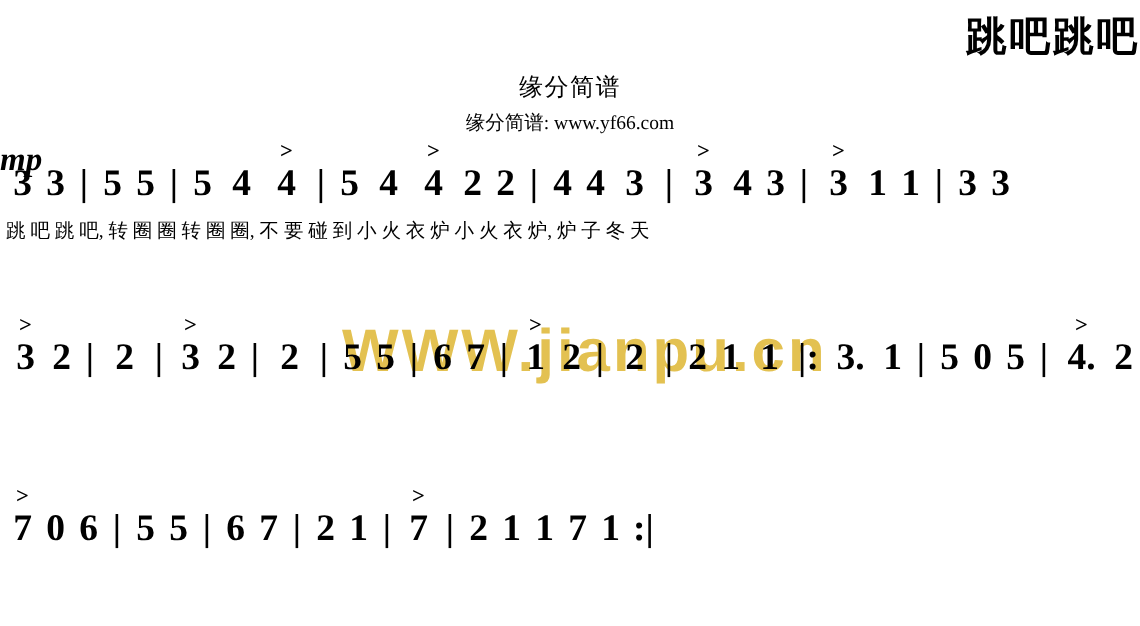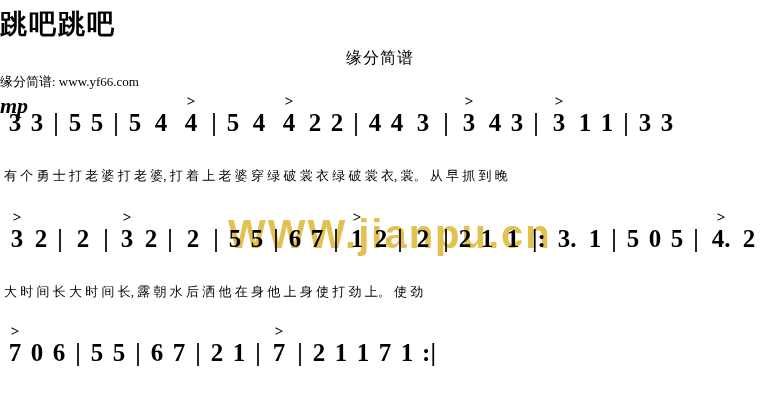--- a/index.html
+++ b/index.html
@@ -49,37 +49,38 @@
     opacity: 0.9;
     white-space: nowrap;
   }
 
   
   .sheet {
     position: relative;
     z-index: 2;
   }
   .title {
-    text-align: left;
+    text-align: right;
     font-family: "Liberation Serif", serif;
     font-weight: bold;
     font-size: 27px;
     color: #000;
     margin-top: 6px;
     letter-spacing: 2px;
   }
   .subtitle {
     text-align: center;
     font-family: "Liberation Serif", serif;
     font-size: 16px;
     color: #000;
     margin-top: 6px;
     letter-spacing: 1px;
   }
   .site {
+    text-align: center;
     font-family: "Liberation Serif", serif;
     font-size: 13px;
     color: #000;
     margin-top: 4px;
   }
 
   
   .system {
     position: relative;
     height: 112px;
@@ -154,25 +155,24 @@
 
 <div class="sheet">
 
   <div class="title">跳吧跳吧</div>
   <div class="subtitle">缘分简谱</div>
   <div class="site">缘分简谱: www.yf66.com</div>
 
   <div class="system sys1">
     <div class="dyn">mp</div>
     <div class="noterow" id="row0"><span class="n" style="width: 22px;"><span class="num">3</span></span><span class="n" style="width: 22px;"><span class="num">3</span></span><span class="bar" style="width: 16px;"><span class="num">|</span></span><span class="n" style="width: 22px;"><span class="num">5</span></span><span class="n" style="width: 22px;"><span class="num">5</span></span><span class="bar" style="width: 16px;"><span class="num">|</span></span><span class="n" style="width: 22px;"><span class="num">5</span></span><span class="n" style="width: 30px;"><span class="num">4</span></span><span class="n" style="width: 30px;"><span class="num">4</span><span class="accent">&gt;</span></span><span class="bar" style="width: 16px;"><span class="num">|</span></span><span class="n" style="width: 22px;"><span class="num">5</span></span><span class="n" style="width: 30px;"><span class="num">4</span></span><span class="n" style="width: 30px;"><span class="num">4</span><span class="accent">&gt;</span></span><span class="n" style="width: 22px;"><span class="num">2</span></span><span class="n" style="width: 22px;"><span class="num">2</span></span><span class="bar" style="width: 16px;"><span class="num">|</span></span><span class="n" style="width: 22px;"><span class="num">4</span></span><span class="n" style="width: 22px;"><span class="num">4</span></span><span class="n" style="width: 30px;"><span class="num">3</span></span><span class="bar" style="width: 16px;"><span class="num">|</span></span><span class="n" style="width: 30px;"><span class="num">3</span><span class="accent">&gt;</span></span><span class="n" style="width: 22px;"><span class="num">4</span></span><span class="n" style="width: 22px;"><span class="num">3</span></span><span class="bar" style="width: 16px;"><span class="num">|</span></span><span class="n" style="width: 30px;"><span class="num">3</span><span class="accent">&gt;</span></span><span class="n" style="width: 22px;"><span class="num">1</span></span><span class="n" style="width: 22px;"><span class="num">1</span></span><span class="bar" style="width: 16px;"><span class="num">|</span></span><span class="n" style="width: 22px;"><span class="num">3</span></span><span class="n" style="width: 22px;"><span class="num">3</span></span></div>
-    <div class="lyric lyric2">有 个    勇 士    打 老 婆   打 老   婆,  打 着 上   老 婆 穿   绿 破 裳 衣   绿 破 裳 衣, 裳。 从 早  抓 到 晚</div>
+    <div class="lyric lyric1">跳 吧    跳 吧,   转 圈   圈 转   圈   圈,  不 要  碰 到   小 火 衣 炉   小 火 衣 炉,  炉 子  冬 天</div>
   </div>
 
   <div class="system sys2">
     <div class="noterow" id="row1"><span class="n" style="width: 26px;"><span class="num">3</span><span class="accent">&gt;</span></span><span class="n" style="width: 22px;"><span class="num">2</span></span><span class="bar" style="width: 16px;"><span class="num">|</span></span><span class="n" style="width: 30px;"><span class="num">2</span></span><span class="bar" style="width: 16px;"><span class="num">|</span></span><span class="n" style="width: 26px;"><span class="num">3</span><span class="accent">&gt;</span></span><span class="n" style="width: 22px;"><span class="num">2</span></span><span class="bar" style="width: 16px;"><span class="num">|</span></span><span class="n" style="width: 30px;"><span class="num">2</span></span><span class="bar" style="width: 16px;"><span class="num">|</span></span><span class="n" style="width: 22px;"><span class="num">5</span></span><span class="n" style="width: 22px;"><span class="num">5</span></span><span class="bar" style="width: 16px;"><span class="num">|</span></span><span class="n" style="width: 22px;"><span class="num">6</span></span><span class="n" style="width: 22px;"><span class="num">7</span></span><span class="bar" style="width: 16px;"><span class="num">|</span></span><span class="n" style="width: 26px;"><span class="num">1</span><span class="accent">&gt;</span></span><span class="n" style="width: 22px;"><span class="num">2</span></span><span class="bar" style="width: 16px;"><span class="num">|</span></span><span class="n" style="width: 30px;"><span class="num">2</span></span><span class="bar" style="width: 16px;"><span class="num">|</span></span><span class="n" style="width: 22px;"><span class="num">2</span></span><span class="n" style="width: 22px;"><span class="num">1</span></span><span class="n" style="width: 30px;"><span class="num">1</span></span><span class="bar" style="width: 22px;"><span class="num">|:</span></span><span class="n" style="width: 34px;"><span class="num">3.</span></span><span class="n" style="width: 22px;"><span class="num">1</span></span><span class="bar" style="width: 16px;"><span class="num">|</span></span><span class="n" style="width: 22px;"><span class="num">5</span></span><span class="n" style="width: 22px;"><span class="num">0</span></span><span class="n" style="width: 22px;"><span class="num">5</span></span><span class="bar" style="width: 16px;"><span class="num">|</span></span><span class="n" style="width: 34px;"><span class="num">4.</span><span class="accent">&gt;</span></span><span class="n" style="width: 22px;"><span class="num">2</span></span></div>
-    <div class="lyric lyric2">大 时   间 长  大 时 间  长, 露 朝 水 后 洒 他 在 身 他 上 身 使 打 劲 上。 使 劲</div>
   </div>
 
   <div class="system sys3">
     <div class="noterow" id="row2"><span class="n" style="width: 22px;"><span class="num">7</span><span class="accent">&gt;</span></span><span class="n" style="width: 22px;"><span class="num">0</span></span><span class="n" style="width: 22px;"><span class="num">6</span></span><span class="bar" style="width: 16px;"><span class="num">|</span></span><span class="n" style="width: 22px;"><span class="num">5</span></span><span class="n" style="width: 22px;"><span class="num">5</span></span><span class="bar" style="width: 16px;"><span class="num">|</span></span><span class="n" style="width: 22px;"><span class="num">6</span></span><span class="n" style="width: 22px;"><span class="num">7</span></span><span class="bar" style="width: 16px;"><span class="num">|</span></span><span class="n" style="width: 22px;"><span class="num">2</span></span><span class="n" style="width: 22px;"><span class="num">1</span></span><span class="bar" style="width: 16px;"><span class="num">|</span></span><span class="n" style="width: 26px;"><span class="num">7</span><span class="accent">&gt;</span></span><span class="bar" style="width: 16px;"><span class="num">|</span></span><span class="n" style="width: 22px;"><span class="num">2</span></span><span class="n" style="width: 22px;"><span class="num">1</span></span><span class="n" style="width: 22px;"><span class="num">1</span></span><span class="n" style="width: 22px;"><span class="num">7</span></span><span class="n" style="width: 22px;"><span class="num">1</span></span><span class="bar" style="width: 22px;"><span class="num">:|</span></span></div>
   </div>
 
 </div>
 
 </body></html>

